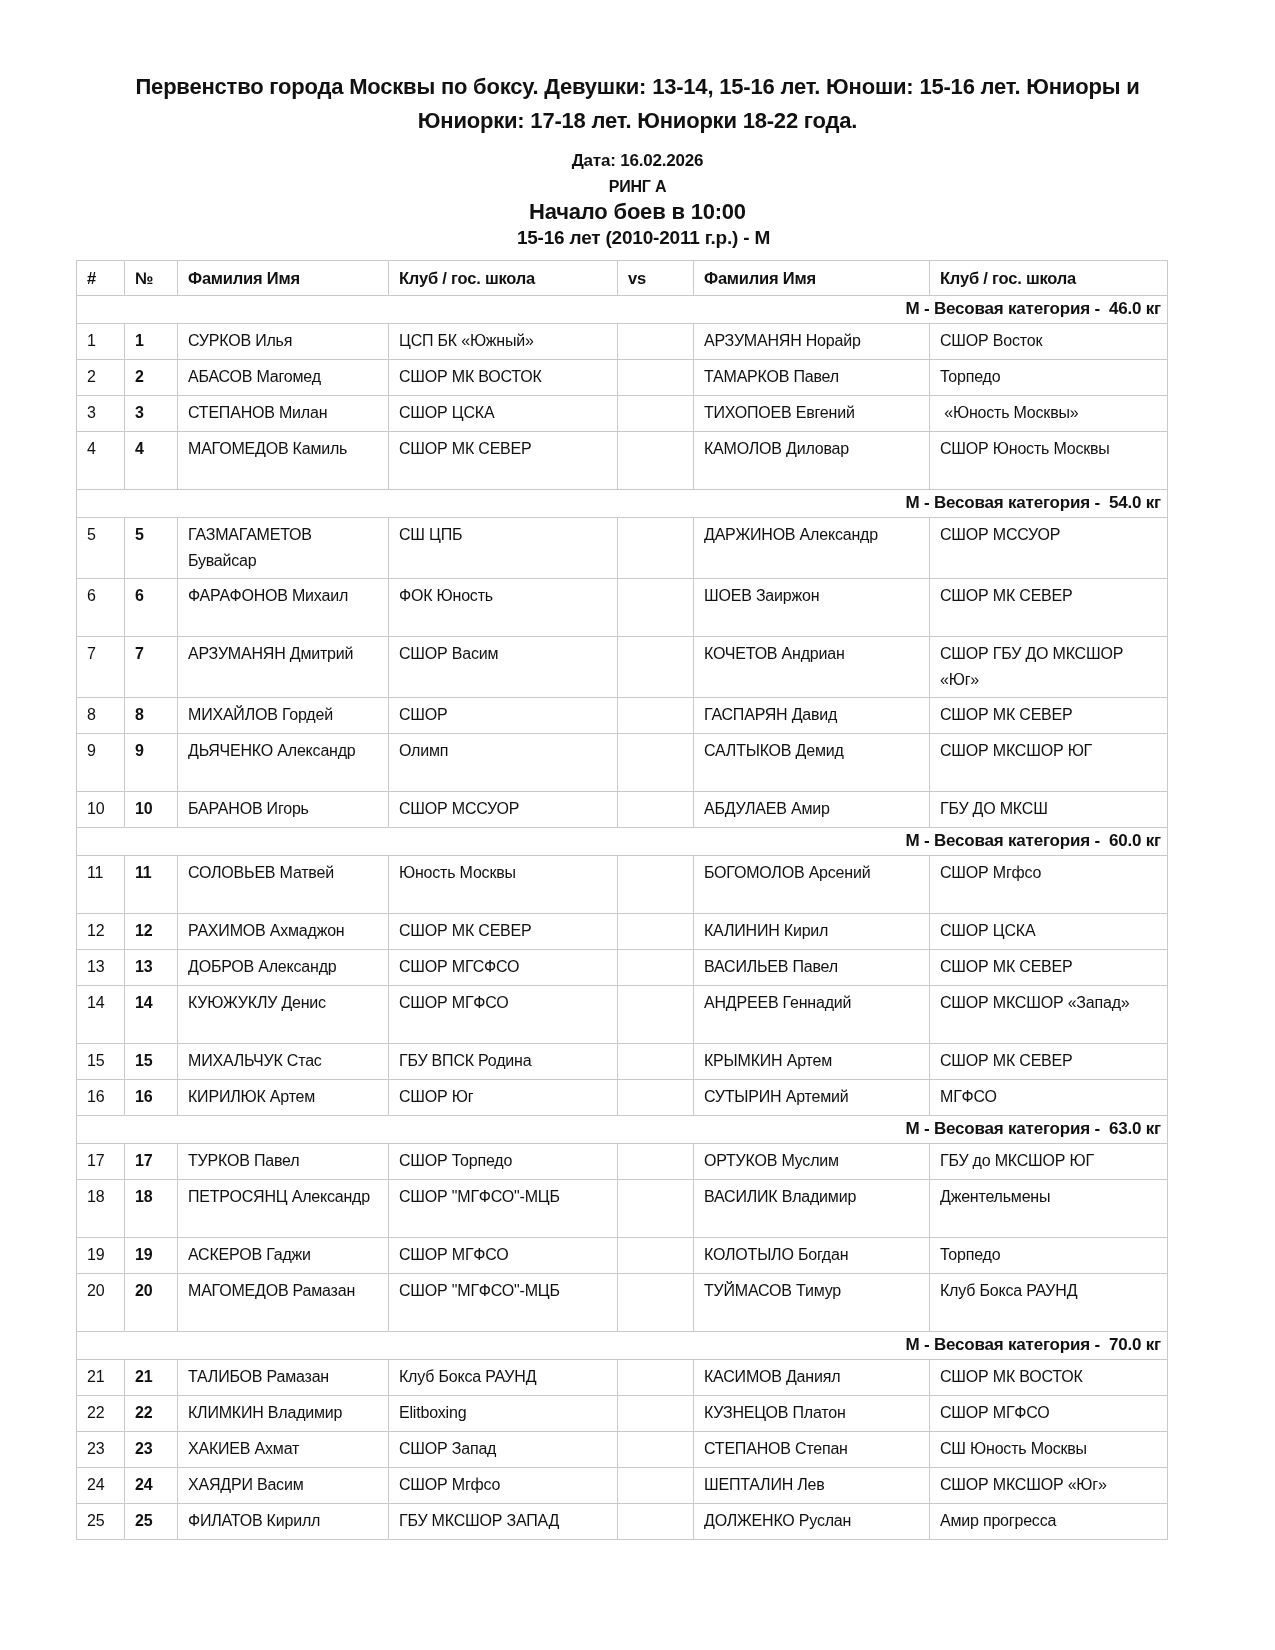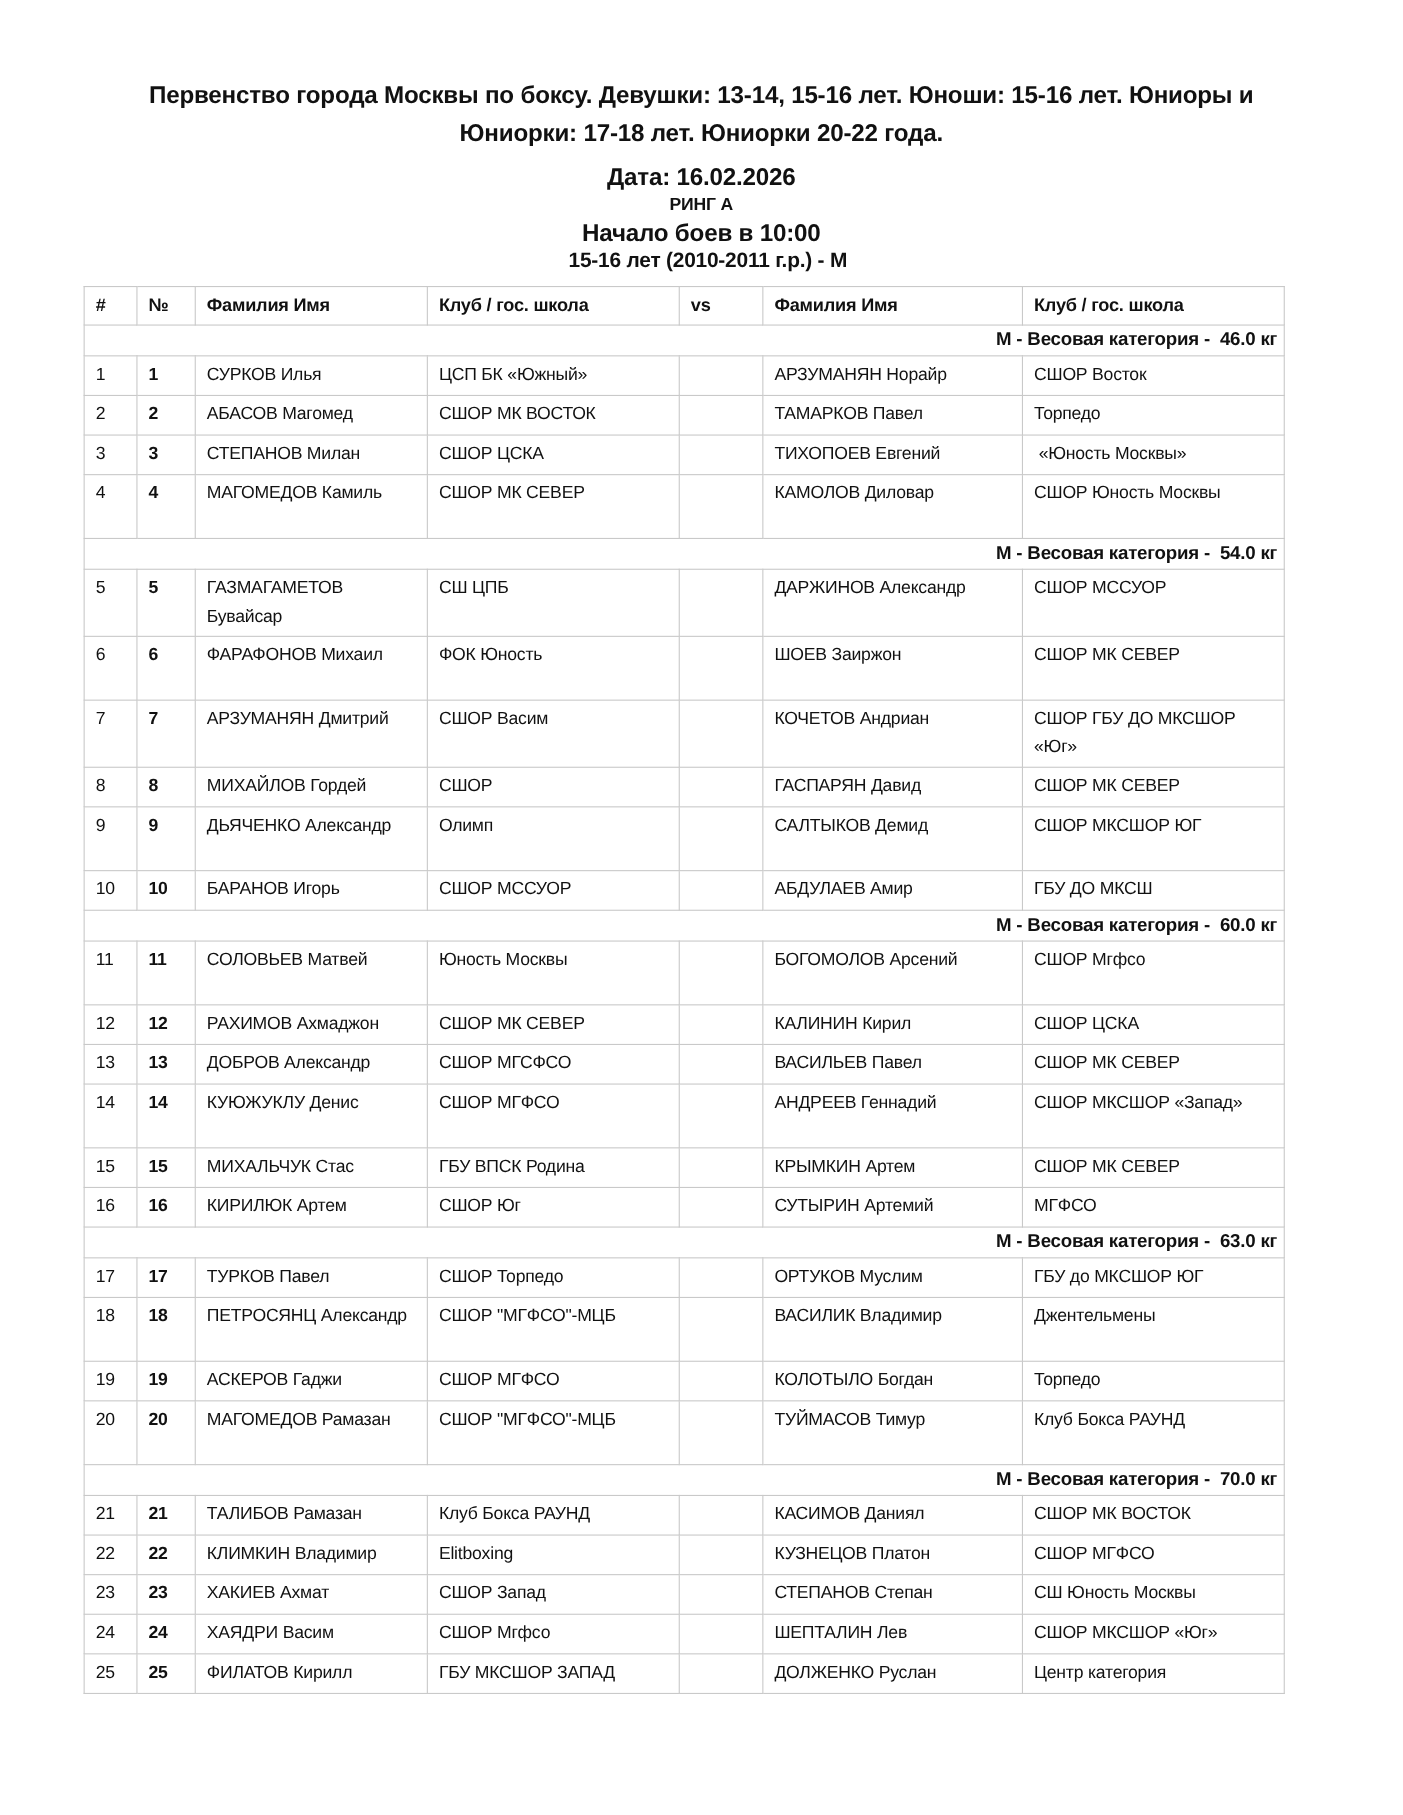--- a/index.html
+++ b/index.html
@@ -18,21 +18,21 @@
   .doc-header { text-align: center; }
   .doc-title {
     font-weight: bold;
     font-size: 22px;
     line-height: 34px;
     max-width: 1010px;
     margin: 0 auto 10px auto;
     letter-spacing: -0.2px;
   }
   .doc-sub { font-weight: bold; letter-spacing: -0.2px; }
-  .doc-date  { font-size: 22px; line-height: 26px; }
+  .doc-date  { font-size: 17px; line-height: 26px; }
   .doc-ring  { font-size: 16px; line-height: 25px; }
   .doc-start { font-size: 22px; line-height: 25px; }
   .doc-age   { font-size: 19px; line-height: 28px; margin-left: 12px; }
 
   table.pairings {
     border-collapse: collapse;
     table-layout: fixed;
     margin: 8px 0 0 76px;
     width: 1091px;
   }
@@ -64,21 +64,21 @@
     padding: 3px 6px;
   }
   td.c-no { font-weight: bold; }
   td.small-name { font-size: 13px; line-height: 26px; }
 </style>
 </head>
 <body>
 
 <div class="page">
   <div class="doc-header">
-    <div class="doc-title">Первенство города Москвы по боксу. Девушки: 13-14, 15-16 лет. Юноши: 15-16 лет. Юниоры и Юниорки: 17-18 лет. Юниорки 20-22 года.</div>
+    <div class="doc-title">Первенство города Москвы по боксу. Девушки: 13-14, 15-16 лет. Юноши: 15-16 лет. Юниоры и Юниорки: 17-18 лет. Юниорки 18-22 года.</div>
     <div class="doc-sub doc-date">Дата: 16.02.2026</div>
     <div class="doc-sub doc-ring">РИНГ А</div>
     <div class="doc-sub doc-start">Начало боев в 10:00</div>
     <div class="doc-sub doc-age">15-16 лет (2010-2011 г.р.) - М</div>
   </div>
 
   <table class="pairings">
     <colgroup>
       <col style="width:48px">
         <col style="width:53px">
@@ -331,17 +331,17 @@
           <td>ШЕПТАЛИН Лев</td>
           <td>СШОР МКСШОР «Юг»</td>
         </tr>
         <tr class="bout-row">
           <td class="c-num">25</td>
           <td class="c-no">25</td>
           <td>ФИЛАТОВ Кирилл</td>
           <td>ГБУ МКСШОР ЗАПАД</td>
           <td></td>
           <td>ДОЛЖЕНКО Руслан</td>
-          <td>Центр категория</td>
+          <td>Амир прогресса</td>
         </tr>
       </tbody>
   </table>
 </div>
 
 </body></html>

